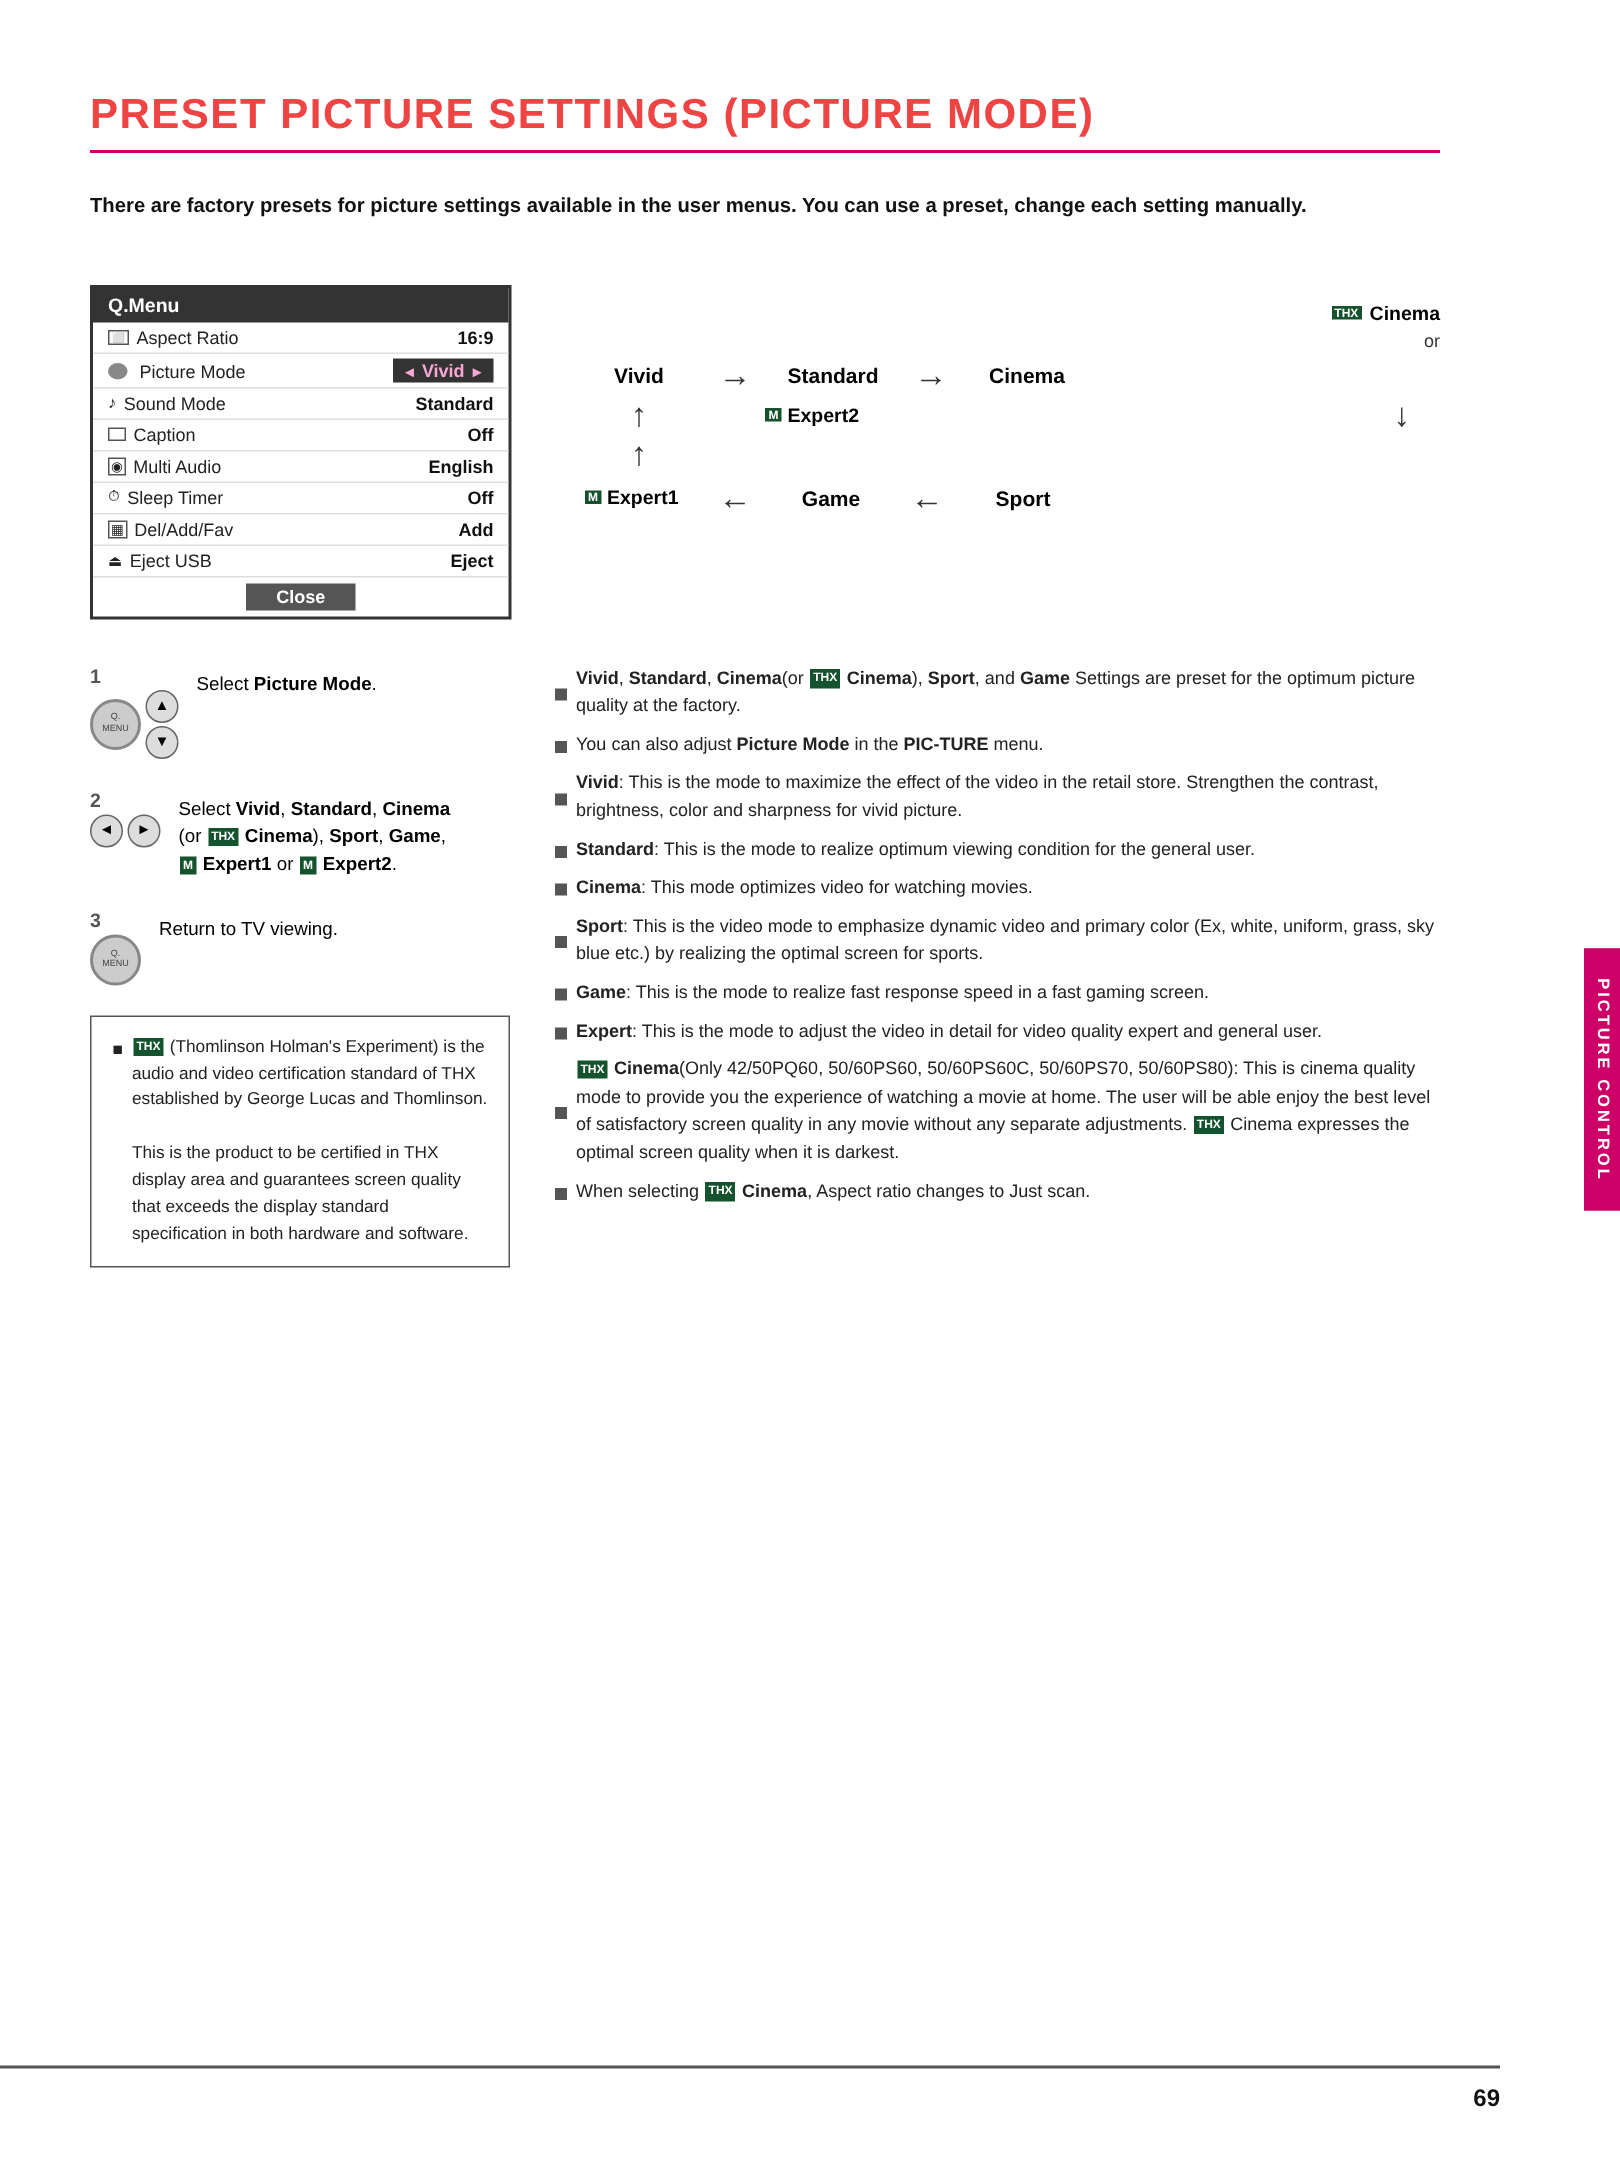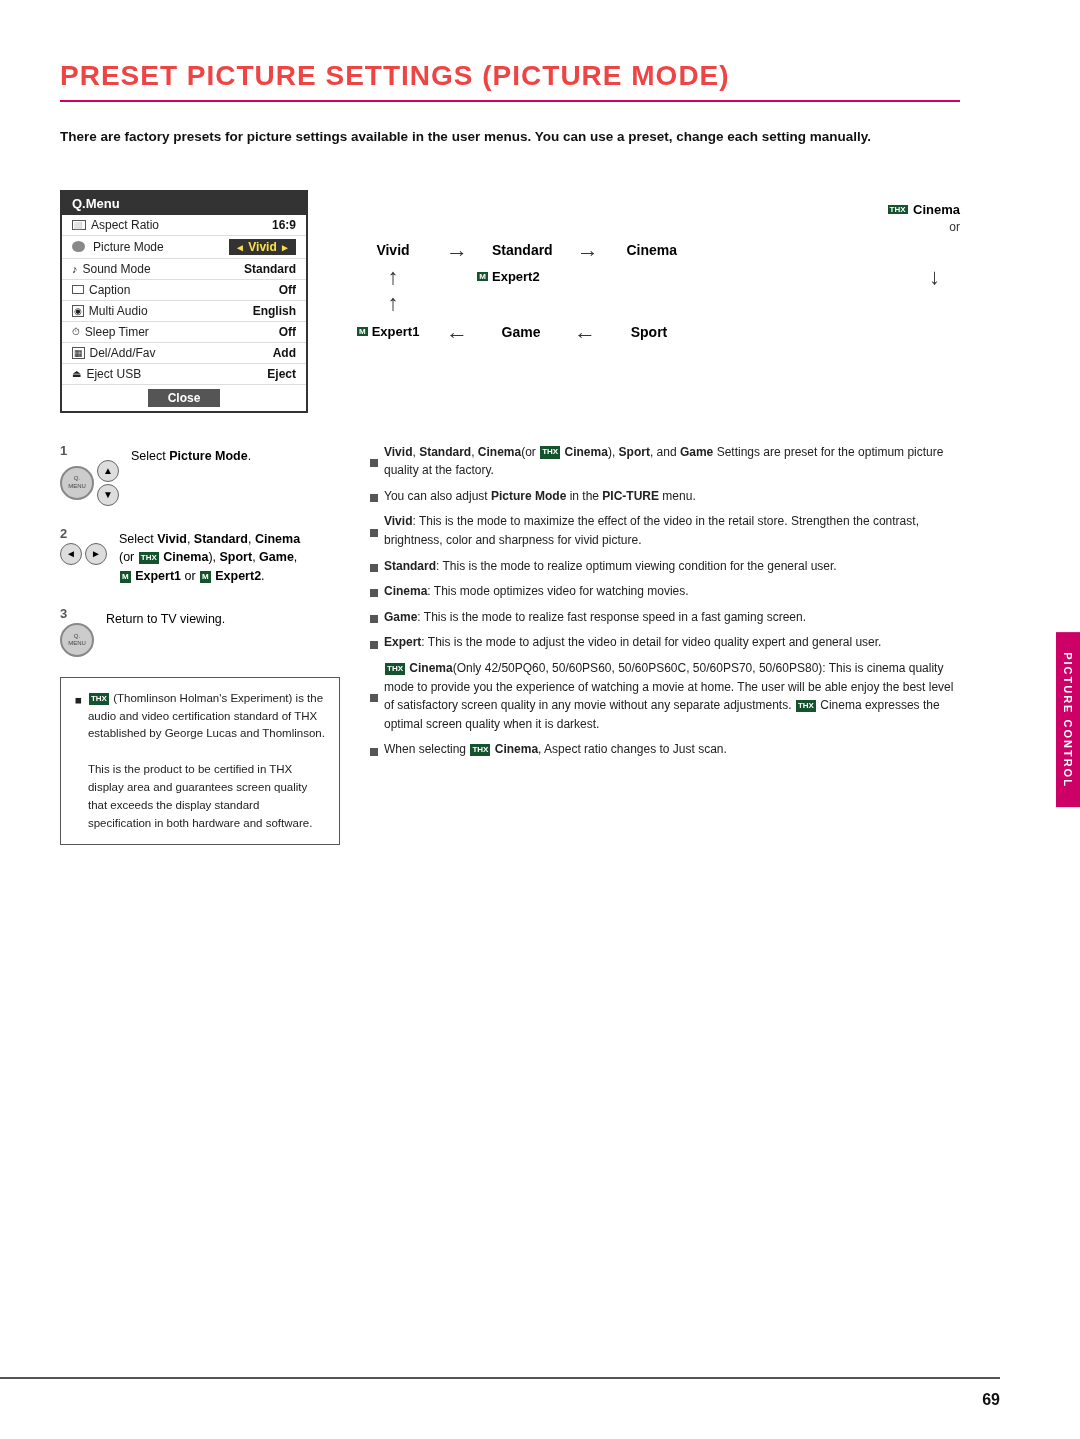--- a/index.html
+++ b/index.html
@@ -40,36 +40,36 @@
     .diagram-area {
       display: flex;
       gap: 40px;
       margin-bottom: 30px;
       align-items: flex-start;
     }
 
     
     .qmenu-box {
       border: 2px solid #333;
-      width: 248px;
+      width: 281px;
       flex-shrink: 0;
     }
 
     .qmenu-title {
       background: #333;
       color: #fff;
       font-size: 13px;
       font-weight: bold;
       padding: 4px 10px;
     }
 
     .qmenu-row {
       display: flex;
       justify-content: space-between;
-      align-items: center;
+      align-items: flex-end;
       padding: 3px 10px;
       border-bottom: 1px solid #ddd;
       font-size: 12px;
     }
 
     .qmenu-row:last-child {
       border-bottom: none;
     }
 
     .qmenu-label {
@@ -80,21 +80,21 @@
     }
 
     .qmenu-value {
       font-weight: bold;
       font-size: 12px;
       color: #111;
     }
 
     .qmenu-value.highlighted {
       background: #333;
-      color: #fde047;
+      color: #f9a8d4;
       padding: 1px 6px;
     }
 
     .close-btn {
       text-align: center;
       padding: 6px;
       font-size: 12px;
       font-weight: bold;
     }
 
@@ -491,20 +491,26 @@
         </div>
       </div>
 
       <div class="bullet-item">
         <div class="bullet-square"></div>
         <div class="bullet-text">
           <strong>Cinema</strong>: This mode optimizes video for watching movies.
         </div>
       </div>
 
+      <div class="bullet-item">
+        <div class="bullet-square"></div>
+        <div class="bullet-text">
+          <strong>Sport</strong>: This is the video mode to emphasize dynamic video and primary color (Ex, white, uniform, grass, sky blue etc.) by realizing the optimal screen for sports.
+        </div>
+      </div>
 
       <div class="bullet-item">
         <div class="bullet-square"></div>
         <div class="bullet-text">
           <strong>Game</strong>: This is the mode to realize fast response speed in a fast gaming screen.
         </div>
       </div>
 
       <div class="bullet-item">
         <div class="bullet-square"></div>

